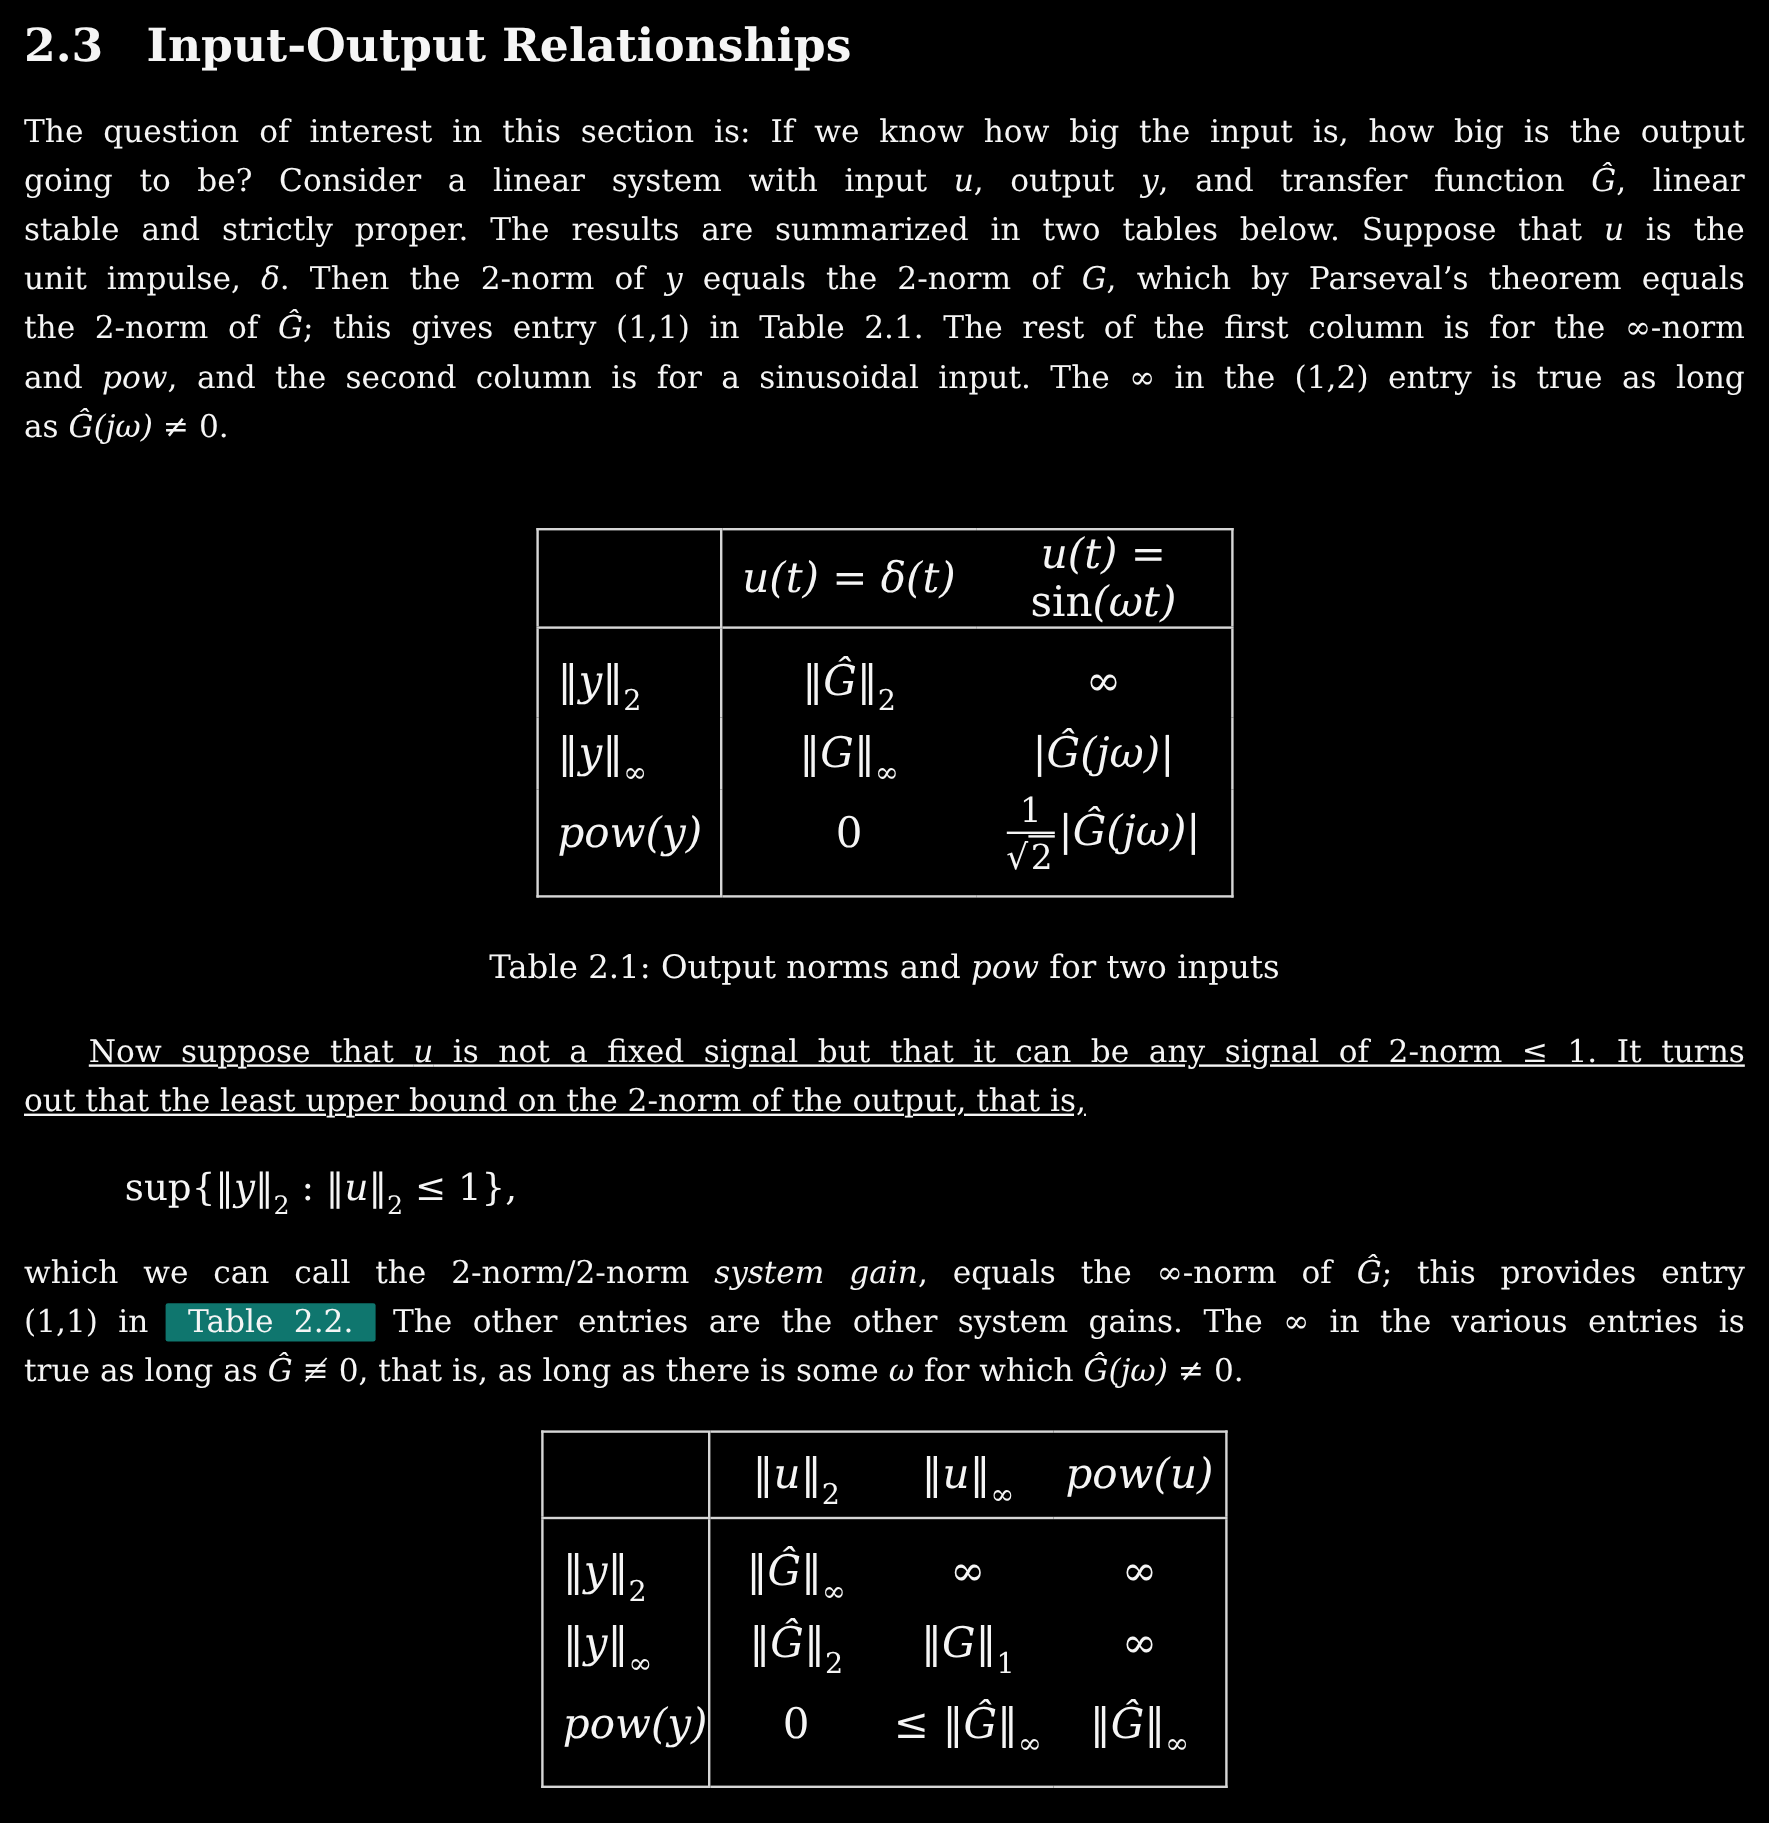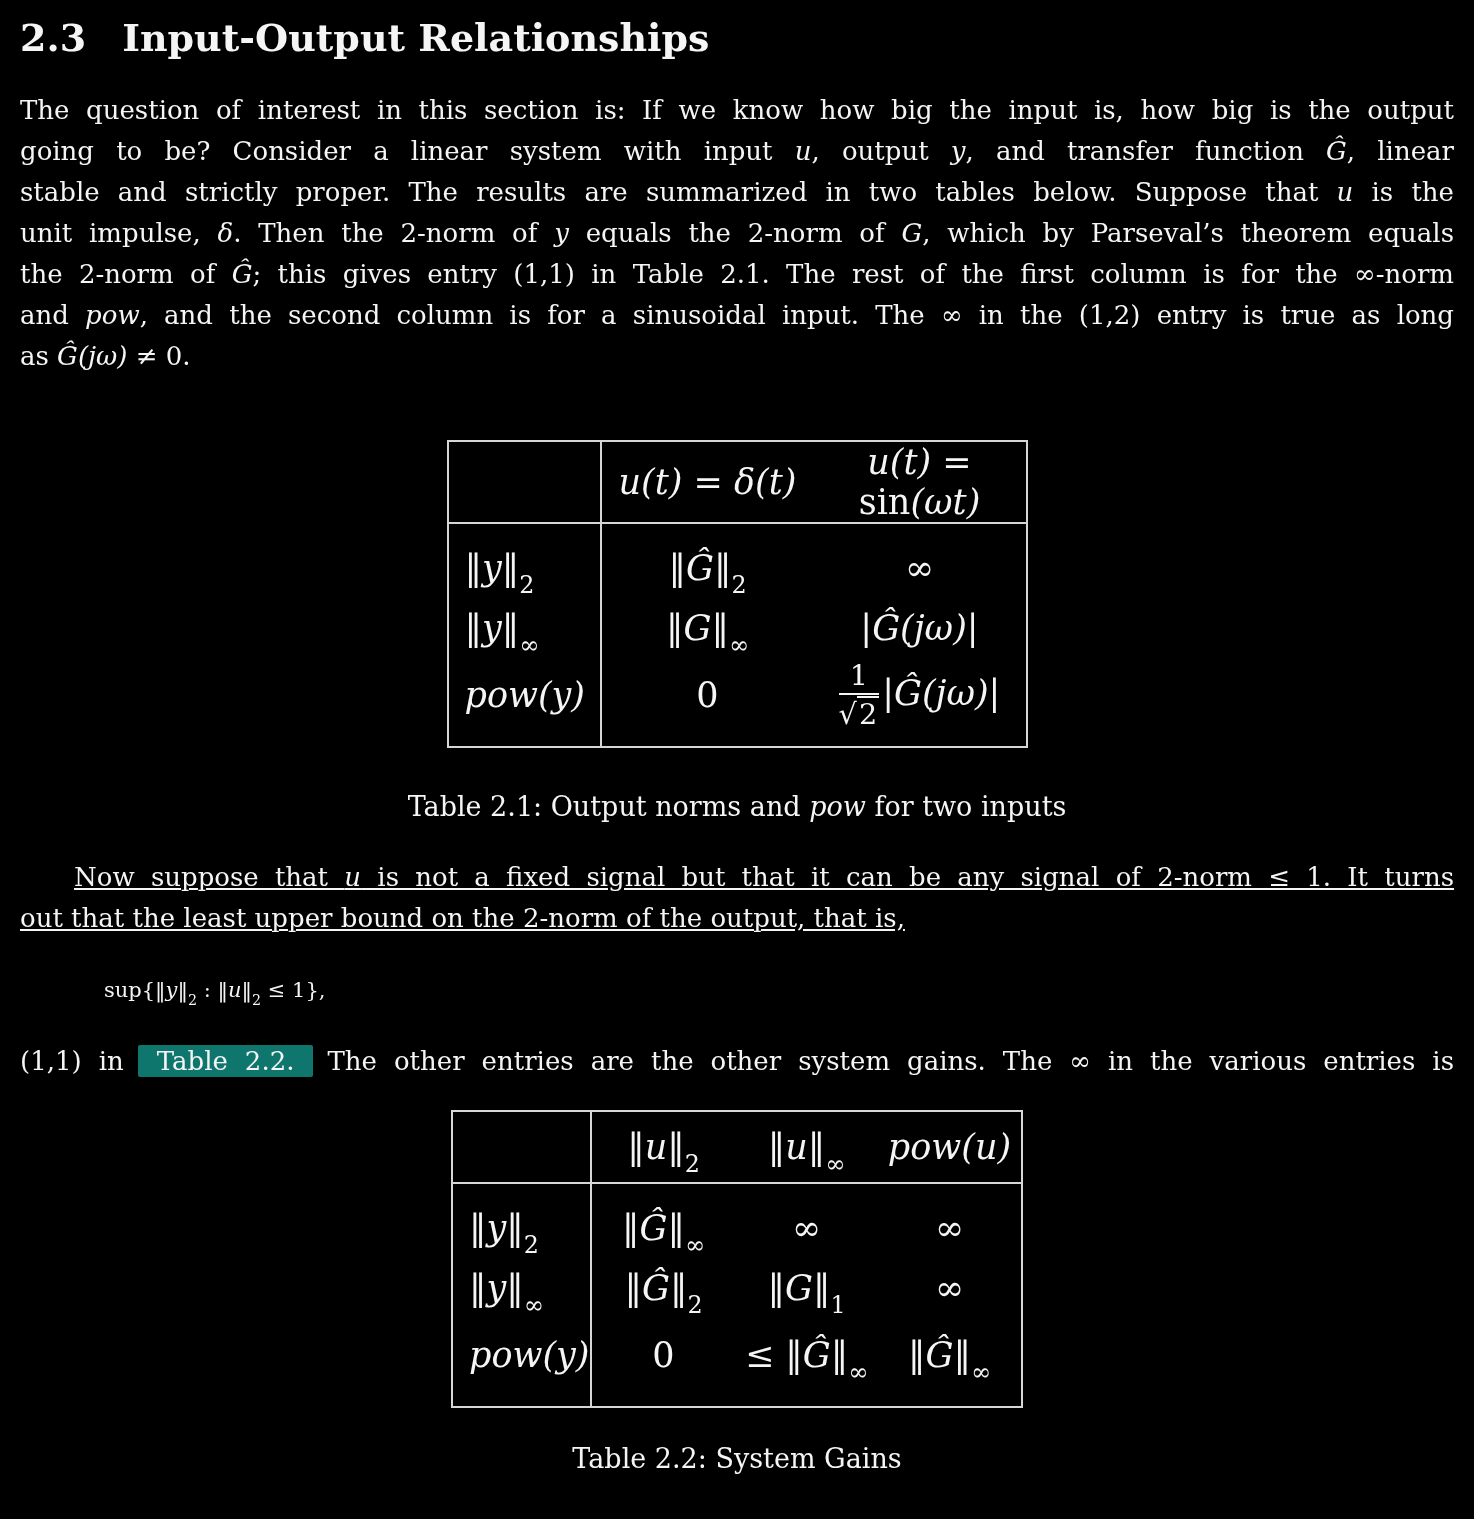--- a/index.html
+++ b/index.html
@@ -17,21 +17,21 @@
   .para{font-size:26px;line-height:41px;margin:0;}
   .para .line{text-align:justify;text-align-last:justify;}
   .para .line.lastline{text-align-last:left;}
   .para.indent-first .line:first-child{text-indent:54px;}
 
   .mi{font-style:italic;}
   sub{font-size:68%;line-height:0;position:relative;top:0.22em;}
 
   .hl{background:#0f766e;padding:1px 19px;margin:0 -3px;border-radius:2px;cursor:pointer;}
 
-  .formula{font-size:21px;line-height:41px;margin:31px 0 0 84px;}
+  .formula{font-size:31px;line-height:41px;margin:31px 0 0 84px;}
 
   .mtable{border-collapse:collapse;margin:63px auto 0 auto;font-size:35px;}
   .mtable th,.mtable td{font-weight:normal;padding:0;}
   .mtable{border:2px solid #d6d6d6;}
   .mtable thead tr{border-bottom:2px solid #d6d6d6;}
   .mtable th:first-child,.mtable td:first-child{border-right:2px solid #d6d6d6;}
   .mtable tbody th:first-child{border-right:2px solid #d6d6d6;}
   .mtable thead th{height:70px;text-align:center;}
   .mtable tbody th{text-align:left;padding-left:16px;height:60px;}
   .mtable tbody td{text-align:center;height:60px;}
@@ -108,21 +108,23 @@
   <div class="caption c1"><span>Table 2.1: Output norms and </span><span class="mi">pow</span><span> for two inputs</span></div>
 
   <div class="para indent-first sp-p2">
       <div class="line"><span>Now suppose that </span><span class="mi">u</span><span> is not a fixed signal but that it can be any signal of 2-norm ≤ 1.  It turns</span></div>
       <div class="line lastline"><span>out that the least upper bound on the 2-norm of the output, that is,</span></div>
     </div>
 
   <div class="formula"><span>sup{</span><span>‖</span><span class="mi">y</span><span>‖</span><sub>2</sub><span> : </span><span>‖</span><span class="mi">u</span><span>‖</span><sub>2</sub><span> ≤ 1},</span></div>
 
   <div class="para sp-p3">
+      <div class="line"><span>which we can call the 2-norm/2-norm </span><span class="mi">system gain</span><span>, equals the ∞-norm of </span><span class="mi">Ĝ</span><span>; this provides entry</span></div>
       <div class="line"><span>(1,1) in </span><span class="hl">Table 2.2.</span><span>  The other entries are the other system gains.  The ∞ in the various entries is</span></div>
+      <div class="line lastline"><span>true as long as </span><span class="mi">Ĝ</span><span> ≢ 0, that is, as long as there is some </span><span class="mi">ω</span><span> for which </span><span class="mi">Ĝ(jω)</span><span> ≠ 0.</span></div>
     </div>
 
   <table class="mtable t2">
       <thead>
         <tr>
           <th></th>
           <th><span>‖</span><span class="mi">u</span><span>‖</span><sub>2</sub></th>
           <th><span>‖</span><span class="mi">u</span><span>‖</span><sub>∞</sub></th>
           <th><span class="mi">pow(u)</span></th>
         </tr>

